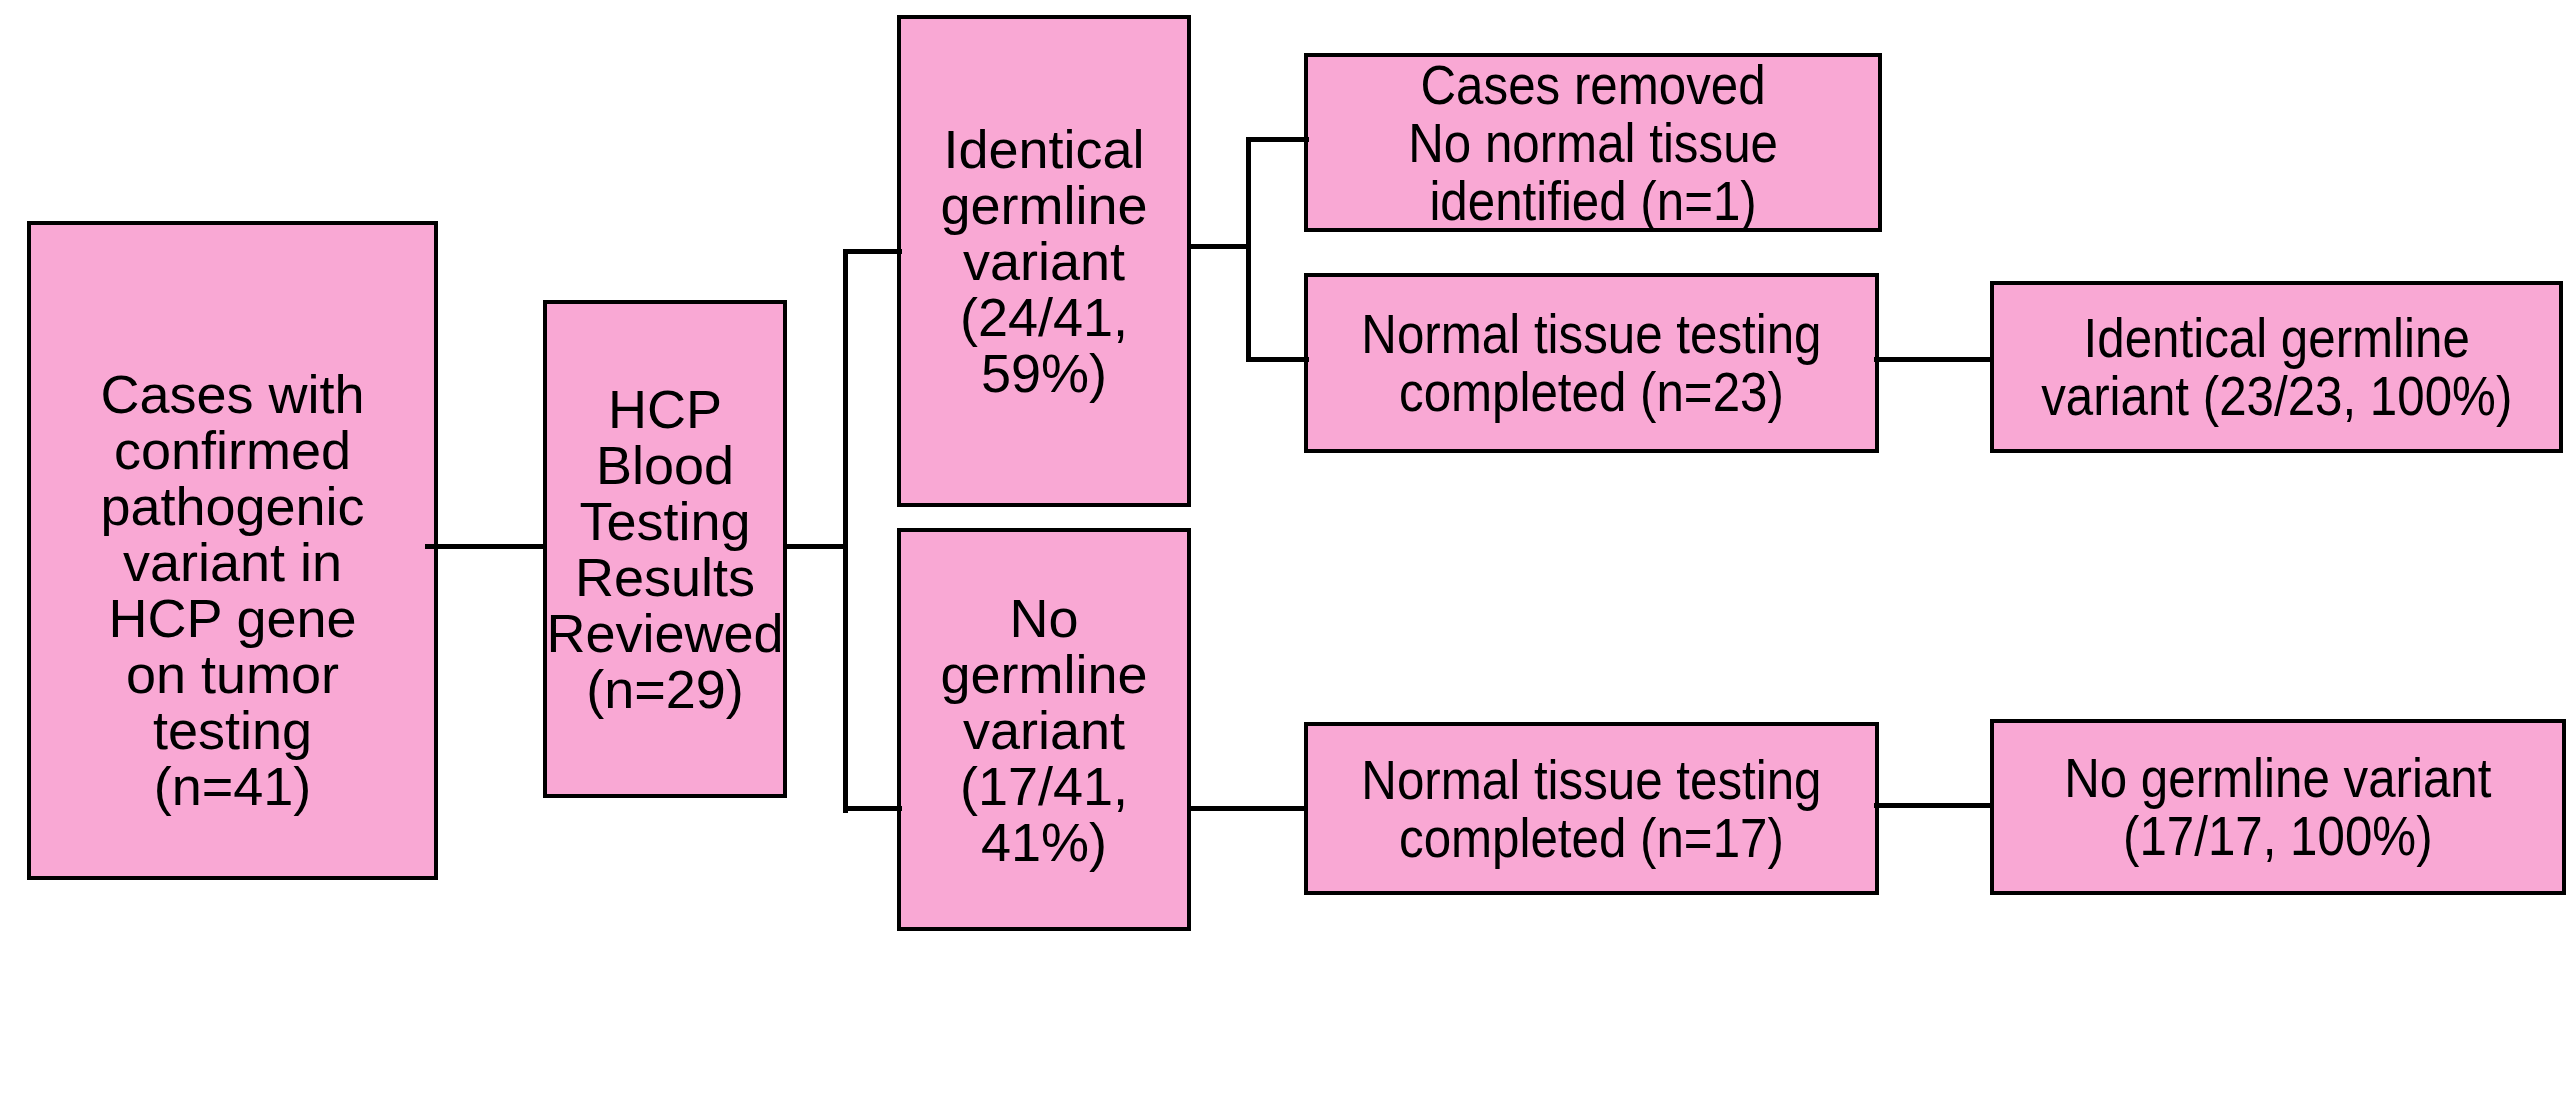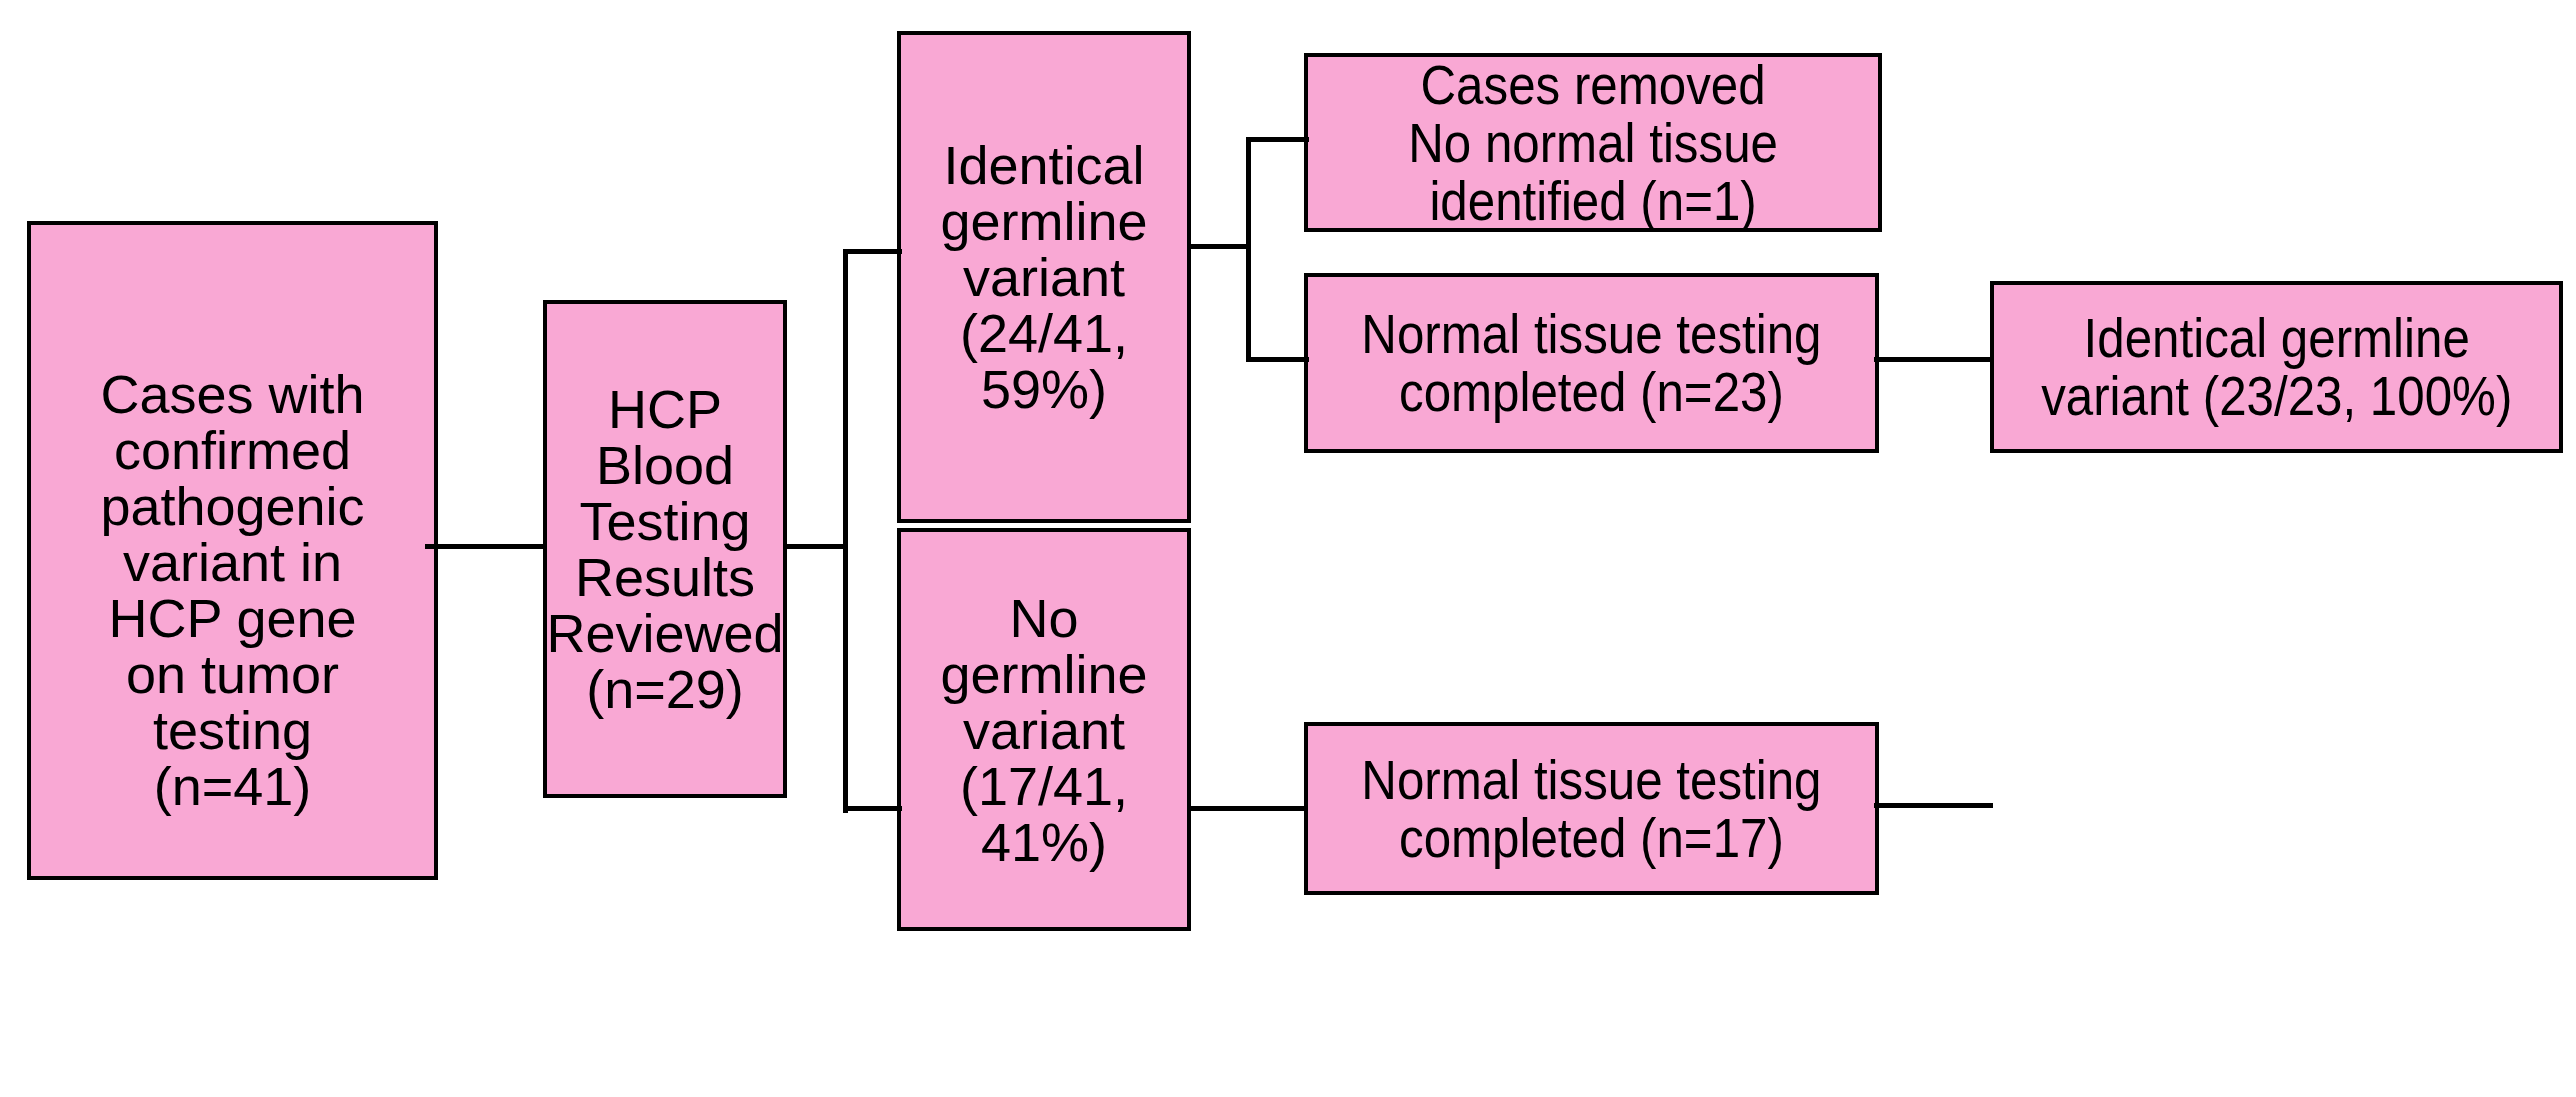--- a/index.html
+++ b/index.html
@@ -65,21 +65,21 @@
 
   <div class="box grp1" style="left:543px; top:300px; width:244px; height:498px;">
     <div class="txt">HCP
 Blood
 Testing
 Results
 Reviewed
 (n=29)</div>
   </div>
 
-  <div class="box grp1" style="left:897px; top:15px; width:294px; height:492px;margin-top:16px;">
+  <div class="box grp1" style="left:897px; top:15px; width:294px; height:492px;">
     <div class="txt">Identical
 germline
 variant
 (24/41,
 59%)</div>
   </div>
 
   <div class="box grp1" style="left:897px; top:528px; width:294px; height:403px;">
     <div class="txt">No germline
 variant
@@ -101,20 +101,24 @@
   <div class="box grp2" style="left:1990px; top:281px; width:573px; height:172px;justify-content:center;">
     <div class="txt">Identical germline
 variant (23/23, 100%)</div>
   </div>
 
   <div class="box grp2" style="left:1304px; top:722px; width:575px; height:173px;">
     <div class="txt">Normal tissue testing
 completed (n=17)</div>
   </div>
 
+  <div class="box grp2" style="left:1990px; top:719px; width:576px; height:176px;">
+    <div class="txt">No germline variant
+(17/17, 100%)</div>
+  </div>
 
   <div class="line" style="left:425px; top:544px; width:122px; height:4.8px;"></div>
 
   <div class="line" style="left:784px; top:544px; width:64px; height:4.8px;"></div>
   <div class="line" style="left:843px; top:249px; width:4.8px; height:564px;"></div>
   <div class="line" style="left:843px; top:249px; width:59px; height:4.8px;"></div>
   <div class="line" style="left:843px; top:806px; width:59px; height:4.8px;"></div>
 
   <div class="line" style="left:1189px; top:244px; width:61px; height:4.8px;"></div>
   <div class="line" style="left:1246px; top:137px; width:4.8px; height:225px;"></div>

